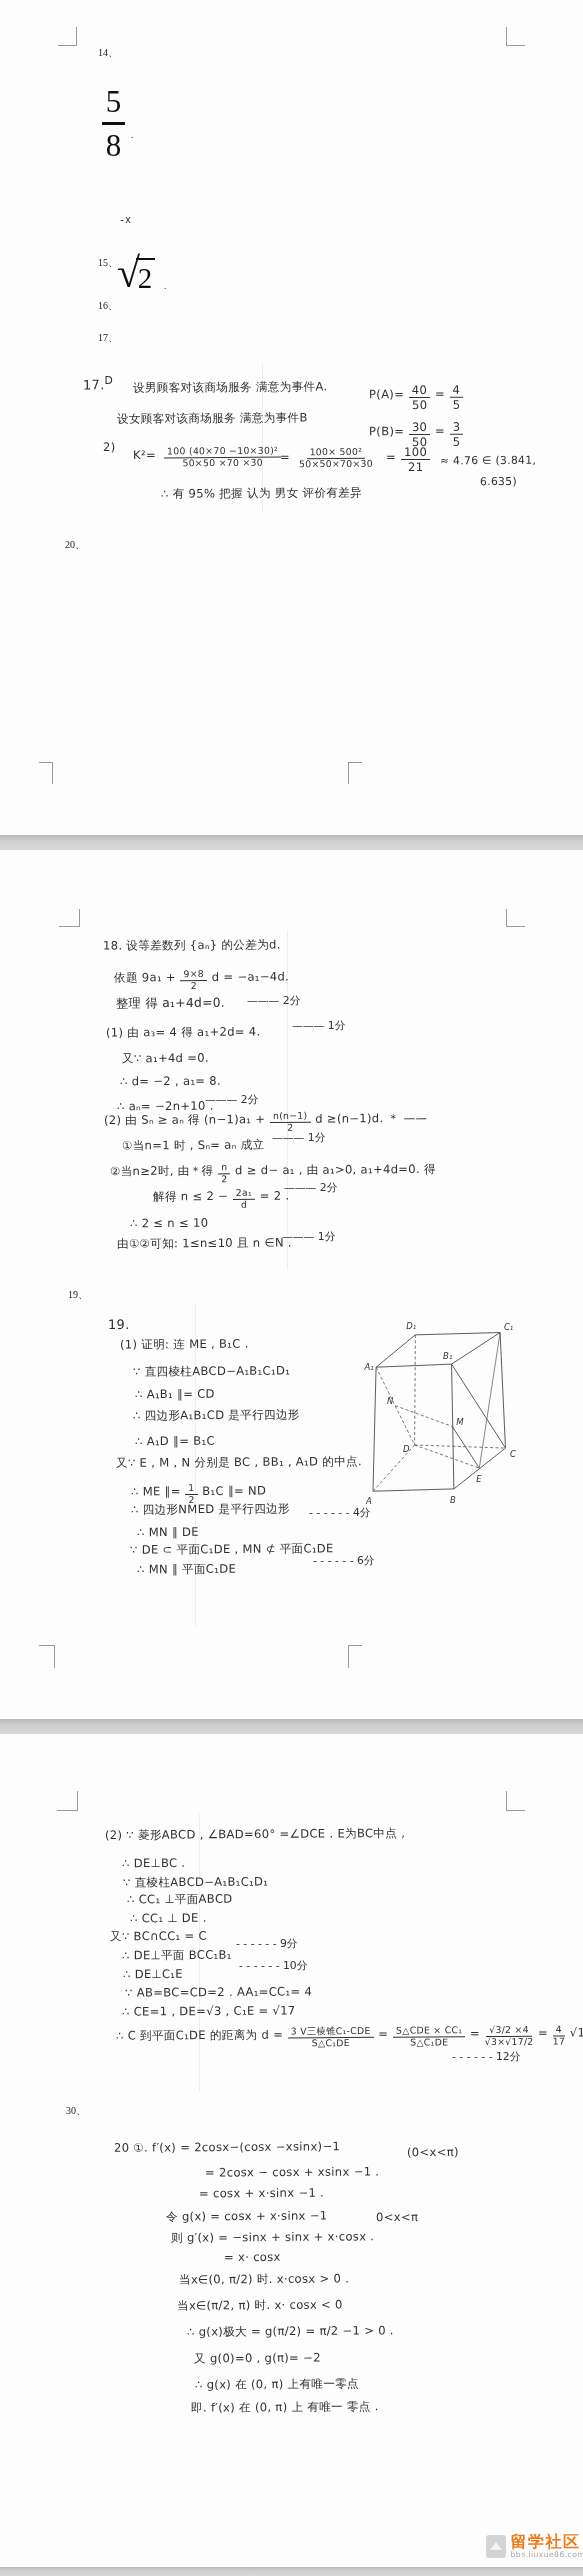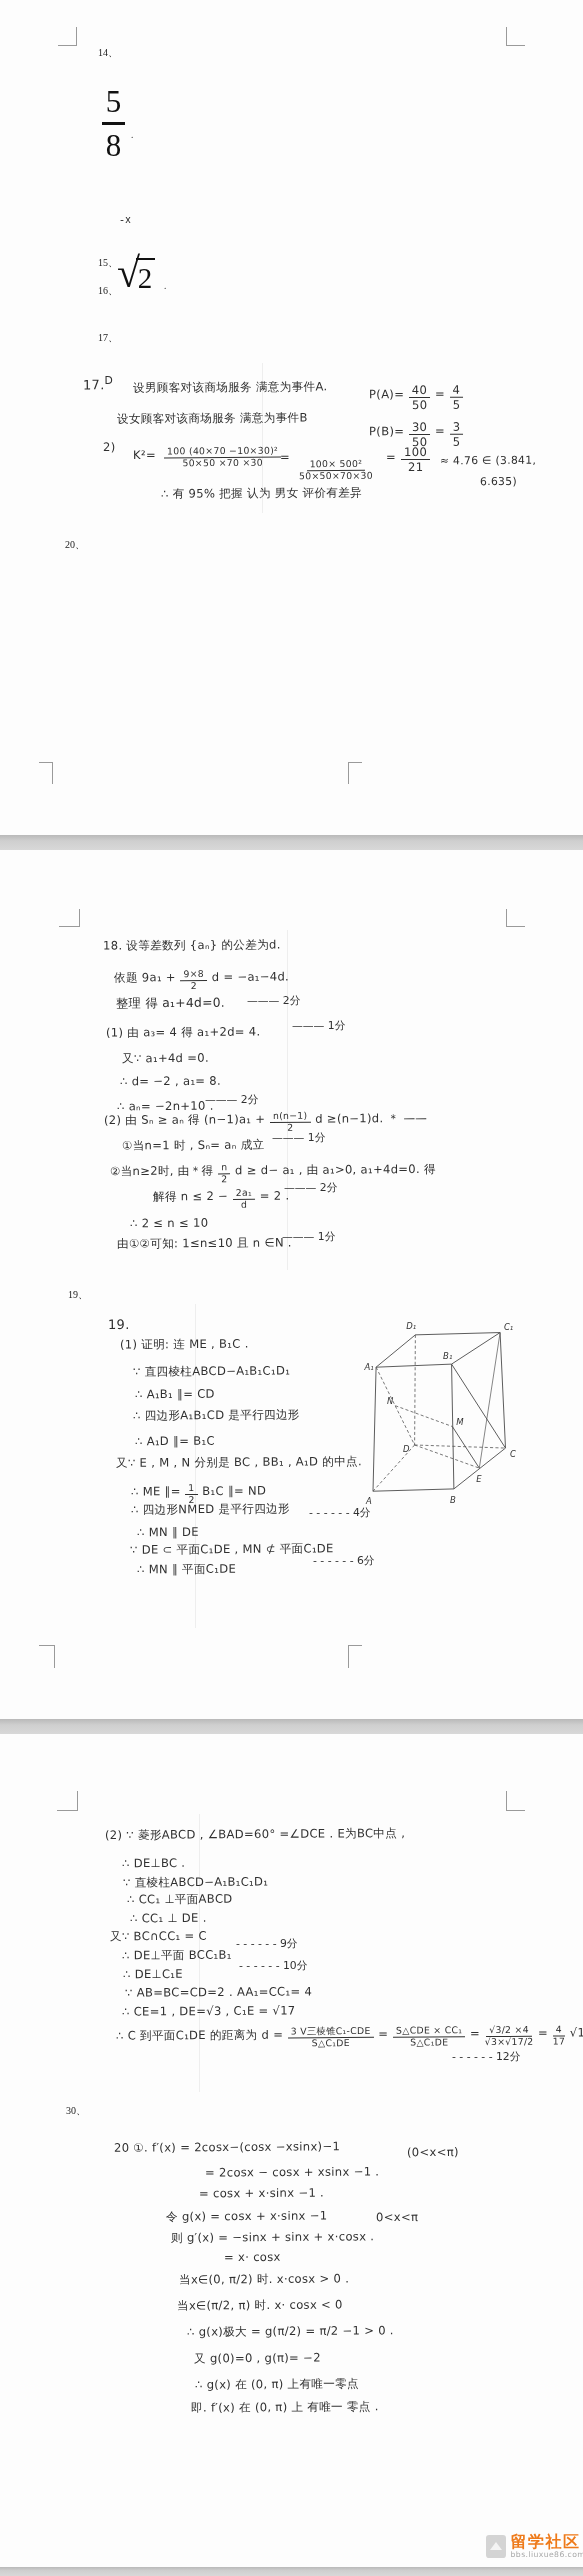--- a/index.html
+++ b/index.html
@@ -88,21 +88,21 @@
   </div>
   <div class="print" style="left:131px;top:130px;font-size:9.3px;">.</div>
 
   <div class="print" style="left:98px;top:216px;margin-top:40px;">15、</div>
   <div class="print" style="left:119px;top:215px;font-family:'Liberation Mono',monospace;">-x</div>
 
   <div class="sqrt" style="left:117px;top:252px;">
     <span class="rad">√</span><span class="radand">2</span>
   </div>
   <div class="print" style="left:164px;top:281px;font-size:9.3px;">.</div>
-  <div class="print" style="left:98px;top:284px;">16、</div>
+  <div class="print" style="left:98px;top:299px;">16、</div>
   <div class="print" style="left:98px;top:331px;">17、</div>
   <div class="print" style="left:65px;top:538px;">20、</div>
 
   <div class="hw" style="left:83px;top:374px;font-size:13px;"><span>17.</span><sup>D</sup></div>
   <div class="hw" style="left:133px;top:380px;">设男顾客对该商场服务 满意为事件A.</div>
   <div class="hw row" style="left:369px;top:378px;">
     <span>P(A)=</span>
     <span class="frac">
         <span class="num">40</span>
         <span class="den">50</span>
@@ -126,21 +126,21 @@
         <span class="den">5</span>
       </span>
   </div>
   <div class="hw" style="left:103px;top:440px;">2)</div>
   <div class="hw" style="left:133px;top:448px;">K²=</div>
   <div class="hw frac sm" style="position:absolute;left:164px;top:440px;">
     <span class="num">100 (40×70 −10×30)²</span>
       <span class="den">50×50 ×70 ×30</span>
   </div>
   <div class="hw" style="left:280px;top:450px;">=</div>
-  <div class="hw frac sm" style="position:absolute;left:299px;top:453px;justify-content:flex-end;">
+  <div class="hw frac sm" style="position:absolute;left:299px;top:441px;justify-content:flex-end;">
     <span class="num">100× 500²</span>
       <span class="den">50×50×70×30</span>
   </div>
   <div class="hw" style="left:386px;top:450px;">=</div>
   <div class="hw frac" style="position:absolute;left:401px;top:440px;">
     <span class="num">100</span>
       <span class="den">21</span>
   </div>
   <div class="hw" style="left:440px;top:454px;font-size:10.8px;">≈ 4.76 ∈ (3.841,</div>
   <div class="hw" style="left:480px;top:475px;font-size:10.8px;">6.635)</div>

